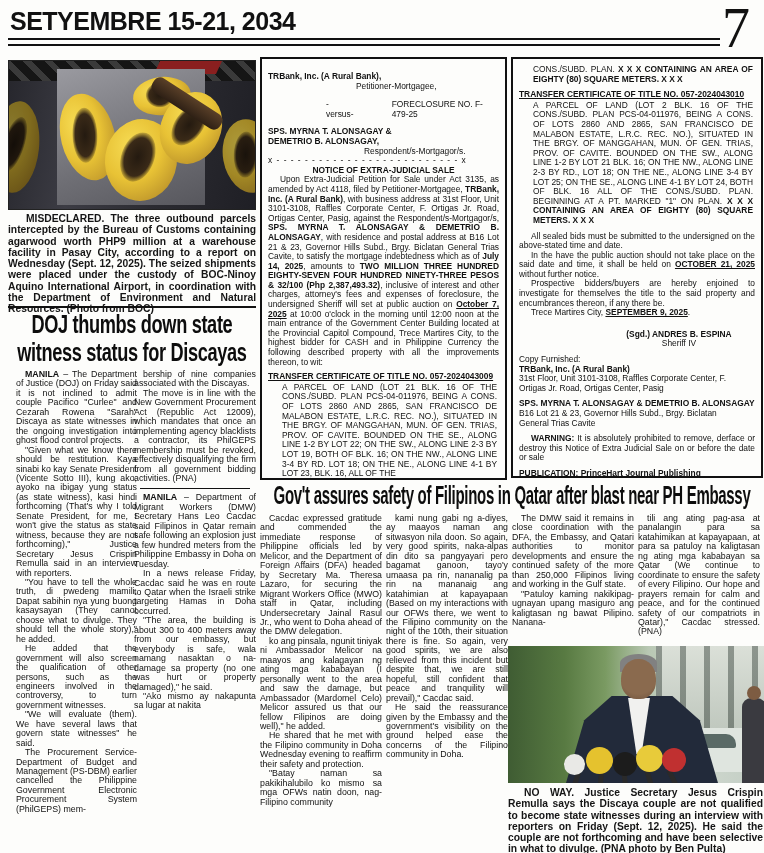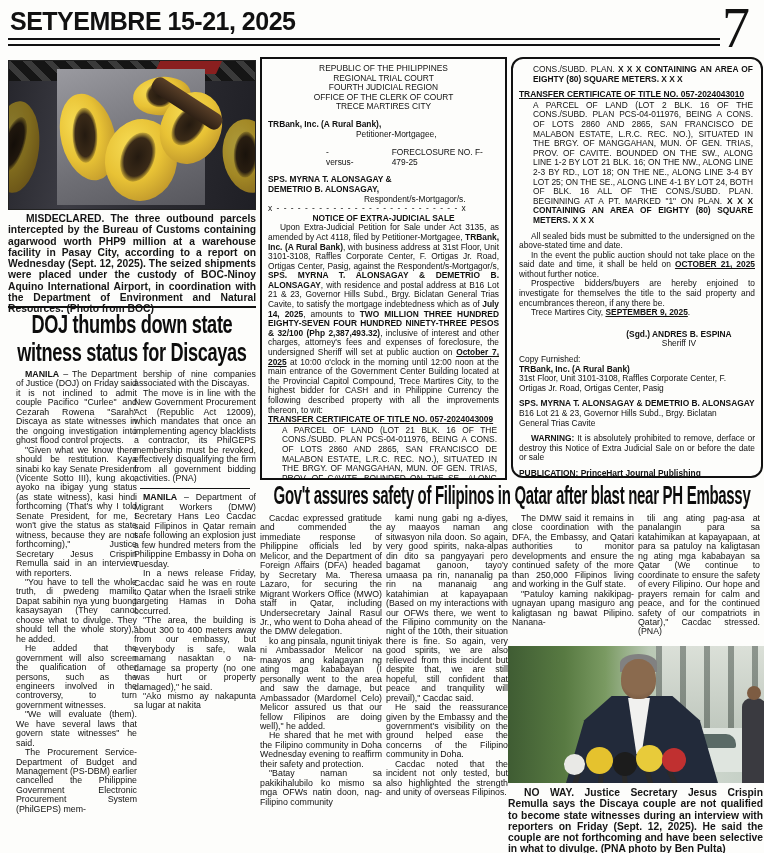--- a/index.html
+++ b/index.html
@@ -50,33 +50,33 @@
   #left-colB { left:134px; top:370px; width:122px; height:483px; }
   .col-rule { border-top:1.5px solid #111; margin:5px 6px 4px 6px; }
   #qatar-col1 { left:260px; top:514px; width:122px; height:339px; }
   #qatar-col2 { left:386px; top:514px; width:122px; height:339px; }
   #qatar-col3 { left:512px; top:514px; width:122px; height:130px; }
   #qatar-col4 { left:638px; top:514px; width:122px; height:130px; }
 
   
   .legalbox { border:2px solid #111; background:#fdfdfb; font-size:8.4px; line-height:9.6px; padding:5px 6px; overflow:hidden; }
   #legal-mid  { left:260px; top:57px; width:247px; height:423px; }
-  #legal-right{ left:511px; top:57px; width:252px; height:421px;border-radius:12px; }
+  #legal-right{ left:511px; top:57px; width:252px; height:421px; }
   .court p { text-align:center; }
   .pname { font-weight:bold; margin-top:8px; }
   .prole { margin-left:88px; }
   .vrow { display:flex; margin:9px 0 8px 0;align-items:flex-end; }
   .vrow .vs { margin-left:58px; }
   .vrow .case { margin-left:38px; }
   .rname { font-weight:bold; }
   .rrole { margin-left:96px; }
   .xline { letter-spacing:1px; }
   .ntitle { text-align:center; font-weight:bold; }
   .jpara { text-align:justify; text-indent:12px; }
-  .tct-title { font-weight:bold; text-decoration:underline; }
+  .tct-title { font-weight:bold; text-decoration:underline; margin-top:5px; }
   .tct-body { margin-left:14px; margin-right:2px; text-align:justify; margin-top:1px; }
   .lg-gap { margin-top:6px; }
   .sig { margin-left:100px; text-align:center; width:120px; margin-top:12px; font-weight:bold; }
   .sig .sheriff { font-weight:normal; }
   .bold { font-weight:bold; }
 
   
   #photo-right { left:508px; top:646px; width:256px; height:137px; overflow:hidden;
     background:linear-gradient(90deg,#3f5c33 0%,#587a42 22%,#7a9a62 38%,#b9c8b4 55%,#cdd6cc 78%,#c2cdc4 100%); }
   .building { left:148px; top:0; width:108px; height:104px;
@@ -105,21 +105,21 @@
   .s4 { left:140px; top:124px; transform:rotate(-16deg); }
   .s5 { left:164px; top:123px; transform:rotate(-26deg); }
 
   #caption-right { left:508px; top:787px; width:255px; font-size:10.3px; line-height:11.3px; text-indent:16px; }
 </style>
 </head>
 <body>
 
 <div id="page">
 
-  <div id="issue-date" class="abs">SETYEMBRE 15-21, 2025</div>
+  <div id="issue-date" class="abs">SETYEMBRE 15-21, 2034</div>
   <div id="page-number" class="abs">7</div>
   <div id="masthead-rule" class="abs"></div>
 
   <figure id="photo-left" class="abs">
     <div class="abs pl-top"></div>
     <div class="abs pl-red"></div>
     <div class="abs pl-inset"></div>
     <div class="abs parcel p5"></div>
     <div class="abs parcel p6"></div>
     <div class="abs parcel p4"></div>
@@ -152,27 +152,20 @@
     <div class="col-rule"></div>
     <div>
         <p><span style="font-weight: bold;">MANILA</span><span> – Department of Migrant Workers (DMW) Secretary Hans Leo Cacdac said Filipinos in Qatar remain safe following an explosion just a few hundred meters from the Philippine Embassy in Doha on Tuesday.</span></p>
         <p>In a news release Friday, Cacdac said he was en route to Qatar when the Israeli strike targeting Hamas in Doha occurred.</p>
         <p>"The area, the building is about 300 to 400 meters away from our embassy, but everybody is safe, wala namang nasaktan o na-damage sa property (no one was hurt or property damaged)," he said.</p>
         <p>"Ako mismo ay nakapunta sa lugar at nakita</p>
       </div>
   </div>
 
   <div id="legal-mid" class="abs legalbox">
-    <div class="court">
-        <p>REPUBLIC OF THE PHILIPPINES</p>
-        <p>REGIONAL TRIAL COURT</p>
-        <p>FOURTH JUDICIAL REGION</p>
-        <p>OFFICE OF THE CLERK OF COURT</p>
-        <p>TRECE MARTIRES CITY</p>
-      </div>
     <div class="pname">TRBank, Inc. (A Rural Bank),</div>
     <div class="prole">Petitioner-Mortgagee,</div>
     <div class="vrow">
       <span class="vs">-versus-</span>
       <span class="case">FORECLOSURE NO. F-479-25</span>
     </div>
     <div class="rname">SPS. MYRNA T. ALONSAGAY &amp;</div>
     <div class="rname">DEMETRIO B. ALONSAGAY,</div>
     <div class="rrole">Respondent/s-Mortgagor/s.</div>
     <div class="xline">x - - - - - - - - - - - - - - - - - - - - - - - - - - x</div>
@@ -180,21 +173,21 @@
     <div class="jpara"><span>Upon Extra-Judicial Petition for Sale under Act 3135, as amended by Act 4118, filed by Petitioner-Mortgagee, </span><span style="font-weight: bold;">TRBank, Inc. (A Rural Bank)</span><span>, with business address at 31st Floor, Unit 3101-3108, Raffles Corporate Center, F. Ortigas Jr. Road, Ortigas Center, Pasig, against the Respondent/s-Mortgagor/s, </span><span style="font-weight: bold;">SPS. MYRNA T. ALONSAGAY &amp; DEMETRIO B. ALONSAGAY</span><span>, with residence and postal address at B16 Lot 21 &amp; 23, Governor Hills Subd., Brgy. Biclatan General Trias Cavite, to satisfy the mortgage indebtedness which as of </span><span style="font-weight: bold;">July 14, 2025</span><span>, amounts to </span><span style="font-weight: bold;">TWO MILLION THREE HUNDRED EIGHTY-SEVEN FOUR HUNDRED NINETY-THREE PESOS &amp; 32/100 (Php 2,387,493.32)</span><span>, inclusive of interest and other charges, attorney's fees and expenses of foreclosure, the undersigned Sheriff will set at public auction on </span><span style="font-weight: bold; text-decoration: underline;">October 7, 2025</span><span> at 10:00 o'clock in the morning until 12:00 noon at the main entrance of the Government Center Building located at the Provincial Capitol Compound, Trece Martires City, to the highest bidder for CASH and in Philippine Currency the following described property with all the improvements thereon, to wit:</span></div>
     <div class="tct-title">TRANSFER CERTIFICATE OF TITLE NO. 057-2024043009</div>
     <div class="tct-body">A PARCEL OF LAND (LOT 21 BLK. 16 OF THE CONS./SUBD. PLAN PCS-04-011976, BEING A CONS. OF LOTS 2860 AND 2865, SAN FRANCISCO DE MALABON ESTATE, L.R.C. REC. NO.), SITUATED IN THE BRGY. OF MANGGAHAN, MUN. OF GEN. TRIAS, PROV. OF CAVITE. BOUNDED ON THE SE., ALONG LINE 1-2 BY LOT 22; ON THE SW., ALONG LINE 2-3 BY LOT 19, BOTH OF BLK. 16; ON THE NW., ALONG LINE 3-4 BY RD. LOT 18; ON THE NE., ALONG LINE 4-1 BY LOT 23, BLK. 16, ALL OF THE</div>
   </div>
 
   <div id="legal-right" class="abs legalbox">
     <div class="tct-body"><span>CONS./SUBD. PLAN. </span><span style="font-weight: bold;">X X X CONTAINING AN AREA OF EIGHTY (80) SQUARE METERS. X X X</span></div>
     <div class="tct-title lg-gap">TRANSFER CERTIFICATE OF TITLE NO. 057-2024043010</div>
     <div class="tct-body"><span>A PARCEL OF LAND (LOT 2 BLK. 16 OF THE CONS./SUBD. PLAN PCS-04-011976, BEING A CONS. OF LOTS 2860 AND 2865, SAN FRANCISCO DE MALABON ESTATE, L.R.C. REC. NO.), SITUATED IN THE BRGY. OF MANGGAHAN, MUN. OF GEN. TRIAS, PROV. OF CAVITE. BOUNDED ON THE SW., ALONG LINE 1-2 BY LOT 21 BLK. 16; ON THE NW., ALONG LINE 2-3 BY RD., LOT 18; ON THE NE., ALONG LINE 3-4 BY LOT 25; ON THE SE., ALONG LINE 4-1 BY LOT 24, BOTH OF BLK. 16 ALL OF THE CONS./SUBD. PLAN. BEGINNING AT A PT. MARKED "1" ON PLAN. </span><span style="font-weight: bold;">X X X CONTAINING AN AREA OF EIGHTY (80) SQUARE METERS. X X X</span></div>
     <div class="jpara lg-gap">All sealed bids must be submitted to the undersigned on the above-stated time and date.</div>
-    <div class="jpara"><span>In the event the public auction should not take place on the said date and time, it shall be held on </span><span style="font-weight: bold; text-decoration: underline;">OCTOBER 21, 2025</span><span> without further notice.</span></div>
+    <div class="jpara"><span>In the have the public auction should not take place on the said date and time, it shall be held on </span><span style="font-weight: bold; text-decoration: underline;">OCTOBER 21, 2025</span><span> without further notice.</span></div>
     <div class="jpara">Prospective bidders/buyers are hereby enjoined to investigate for themselves the title to the said property and encumbrances thereon, if any there be.</div>
     <div class="jpara"><span>Trece Martires City, </span><span style="font-weight: bold; text-decoration: underline;">SEPTEMBER 9, 2025</span><span>.</span></div>
     <div class="sig">
       <div>(Sgd.) ANDRES B. ESPINA</div>
       <div class="sheriff">Sheriff IV</div>
     </div>
     <div class="lg-gap">Copy Furnished:</div>
     <div class="bold">TRBank, Inc. (A Rural Bank)</div>
     <div>31st Floor, Unit 3101-3108, Raffles Corporate Center, F. Ortigas Jr. Road, Ortigas Center, Pasig</div>
     <div class="bold lg-gap">SPS. MYRNA T. ALONSAGAY &amp; DEMETRIO B. ALONSAGAY</div>
@@ -208,21 +201,20 @@
   <div id="qatar-headline" class="abs headline">Gov't assures safety of Filipinos in Qatar after blast near PH Embassy</div>
   <div id="qatar-col1" class="abs body">
       <p>Cacdac expressed gratitude and commended the immediate response of Philippine officials led by Melicor, and the Department of Foreign Affairs (DFA) headed by Secretary Ma. Theresa Lazaro, for securing the Migrant Workers Office (MWO) staff in Qatar, including Undersecretary Jainal Rasul Jr., who went to Doha ahead of the DMW delegation.</p>
       <p>ko ang pinsala, ngunit tiniyak ni Ambassador Melicor na maayos ang kalagayan ng ating mga kababayan (I personally went to the area and saw the damage, but Ambassador (Mardomel Celo) Melicor assured us that our fellow Filipinos are doing well)," he added.</p>
       <p>He shared that he met with the Filipino community in Doha Wednesday evening to reaffirm their safety and protection.</p>
       <p>"Batay naman sa pakikihalubilo ko mismo sa mga OFWs natin doon, nag-Filipino community</p>
     </div>
   <div id="qatar-col2" class="abs body">
       <p>kami nung gabi ng a-diyes, ay maayos naman ang sitwasyon nila doon. So again, very good spirits, naka-alpas din dito sa pangyayari pero bagamat ganoon, tayo'y umaasa pa rin, nananalig pa rin na mananaig ang katahimian at kapayapaan (Based on my interactions with our OFWs there, we went to the Filipino community on the night of the 10th, their situation there is fine. So again, very good spirits, we are also relieved from this incident but despite that, we are still hopeful, still confident that peace and tranquility will prevail)," Cacdac said.</p>
       <p>He said the reassurance given by the Embassy and the government's visibility on the ground helped ease the concerns of the Filipino community in Doha.</p>
-      <p>Cacdac noted that the incident not only tested, but also highlighted the strength and unity of overseas Filipinos.</p>
     </div>
   <div id="qatar-col3" class="abs body">
       <p>The DMW said it remains in close coordination with the DFA, the Embassy, and Qatari authorities to monitor developments and ensure the continued safety of the more than 250,000 Filipinos living and working in the Gulf state.</p>
       <p>"Patuloy kaming nakikipag-ugnayan upang masiguro ang kaligtasan ng bawat Pilipino. Nanana-</p>
     </div>
   <div id="qatar-col4" class="abs body">
       <p>tili ang ating pag-asa at panalangin para sa katahimikan at kapayapaan, at para sa patuloy na kaligtasan ng ating mga kababayan sa Qatar (We continue to coordinate to ensure the safety of every Filipino. Our hope and prayers remain for calm and peace, and for the continued safety of our compatriots in Qatar)," Cacdac stressed. (PNA)</p>
     </div>
 
   <figure id="photo-right" class="abs">

